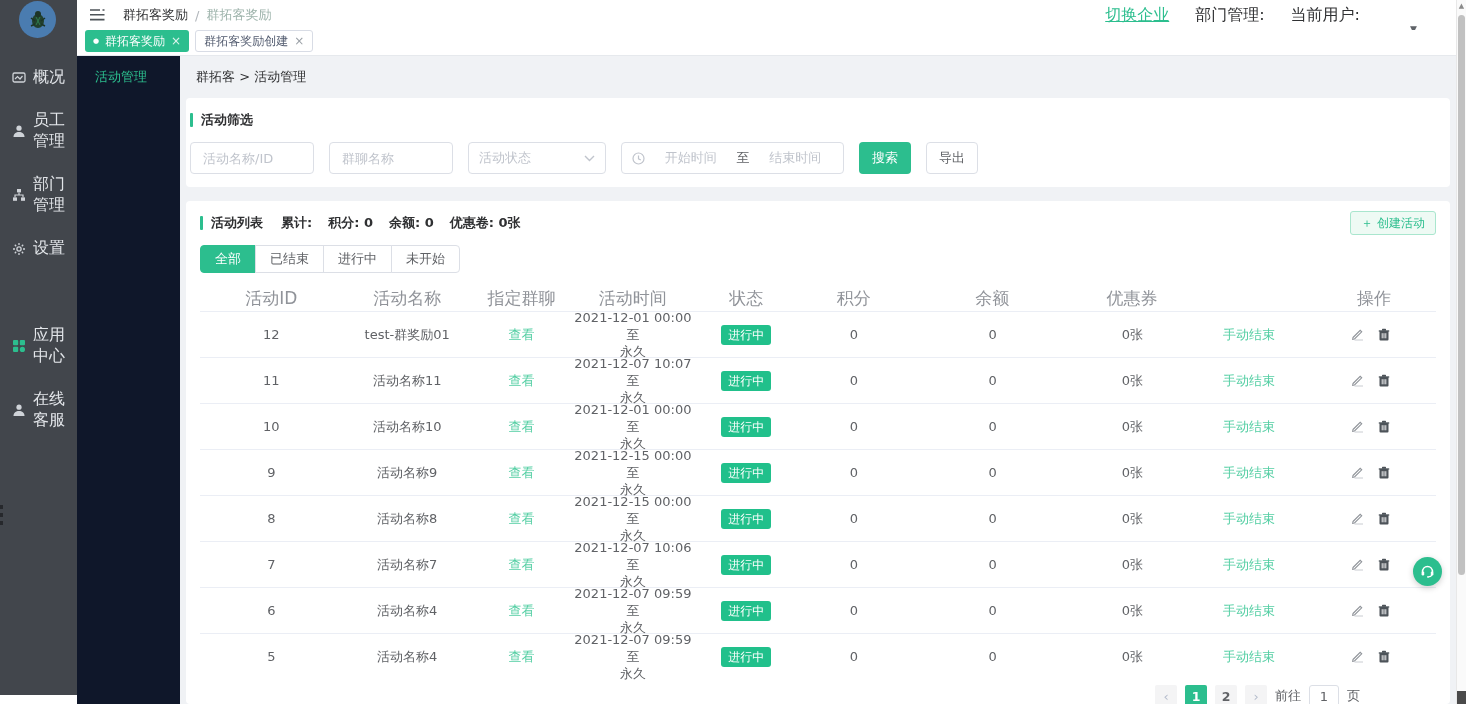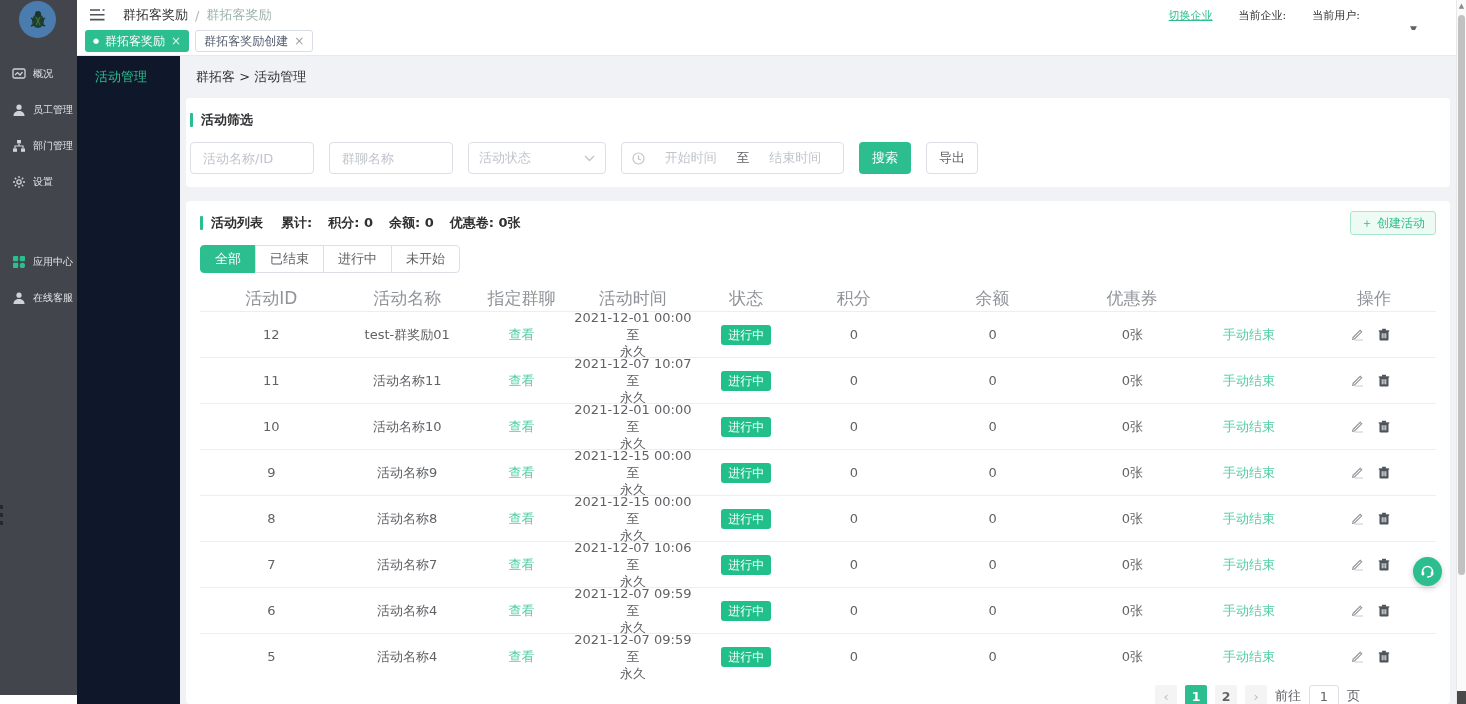--- a/index.html
+++ b/index.html
@@ -16,33 +16,33 @@
     --ph:#c0c4cc;
   }
   *{margin:0;padding:0;box-sizing:border-box;font-family:"DejaVu Sans","Liberation Sans",sans-serif;}
   body{background:#fff;}
   .app{position:relative;width:1466px;height:704px;overflow:hidden;background:#fff;}
 
   
   .dark-sidebar{position:absolute;left:0;top:0;width:77px;height:695px;background:var(--sidebar);}
   .logo{position:absolute;left:19px;top:1px;width:37px;height:37px;border-radius:50%;background:#4a7cb0;display:flex;align-items:center;justify-content:center;}
   .side-nav{position:absolute;top:56px;left:0;width:100%;}
-  .side-item{display:flex;align-items:center;gap:7px;padding:11px 4px 11px 12px;color:#e3e6ea;font-size:10px;cursor:pointer;}
+  .side-item{display:flex;align-items:center;gap:7px;padding:11px 4px 11px 12px;color:#e3e6ea;font-size:16px;cursor:pointer;}
   .side-item svg{flex:0 0 auto;}
   .side-item.gap-above{margin-top:44px;}
   .edge-notches{position:absolute;left:0;top:505px;width:3px;}
   .edge-notches i{display:block;width:3px;height:4px;background:#26282c;margin-bottom:4px;}
 
   
   .topbar{position:absolute;left:77px;top:0;width:1379px;height:30px;background:#fff;display:flex;align-items:center;}
   .hamburger{margin-left:13px;cursor:pointer;display:flex;align-items:center;}
   .breadcrumb{margin-left:18px;font-size:13px;color:var(--txt-dark);display:flex;gap:7px;align-items:center;}
   .breadcrumb .sep{color:#b0b5ba;}
   .breadcrumb .second{color:#9db3ab;}
-  .topbar-right{margin-left:auto;margin-right:96px;display:flex;align-items:center;gap:26px;font-size:11px;color:var(--txt-dark);}
+  .topbar-right{margin-left:auto;margin-right:96px;display:flex;align-items:center;gap:26px;font-size:16px;color:var(--txt-dark);}
   .switch-link{color:var(--accent);text-decoration:underline;cursor:pointer;}
   .user-caret{position:absolute;left:1410px;top:24px;font-size:9px;color:#5f6368;cursor:pointer;}
 
   
   .tabbar{position:absolute;left:77px;top:30px;width:1379px;height:26px;background:#fff;border-bottom:1px solid #e6e9ed;display:flex;align-items:flex-start;gap:6px;padding-left:8px;}
   .wtab{display:inline-flex;align-items:center;gap:6px;height:22px;padding:0 8px;border-radius:3px;font-size:12px;cursor:pointer;}
   .wtab.active{background:var(--accent);color:#fff;}
   .wtab.active .tab-close{color:rgba(255,255,255,.85);}
   .wtab.plain{background:#fff;border:1px solid #d8dce5;color:#515a6e;}
   .tab-dot{font-size:7px;line-height:1;}
@@ -194,21 +194,21 @@
         <path d="M0 1 L10 1 M12.5 1 L14.5 1 M0 5.8 L14.5 5.8 M0 10.6 L14.5 10.6" stroke="#4d5358" stroke-width="1.6"></path>
       </svg>
     </span>
     <nav class="breadcrumb">
       <span class="first">群拓客奖励</span>
       <span class="sep">/</span>
       <span class="second">群拓客奖励</span>
     </nav>
     <div class="topbar-right">
       <a class="switch-link">切换企业</a>
-      <span>当前企业:</span>
+      <span>部门管理:</span>
       <span>当前用户:</span>
     </div>
   </header>
   <span class="user-caret">▼</span>
 
   <div class="tabbar">
     <span class="wtab active">
       <span class="tab-dot">●</span>
       <span>群拓客奖励</span>
       <span class="tab-close">×</span>

